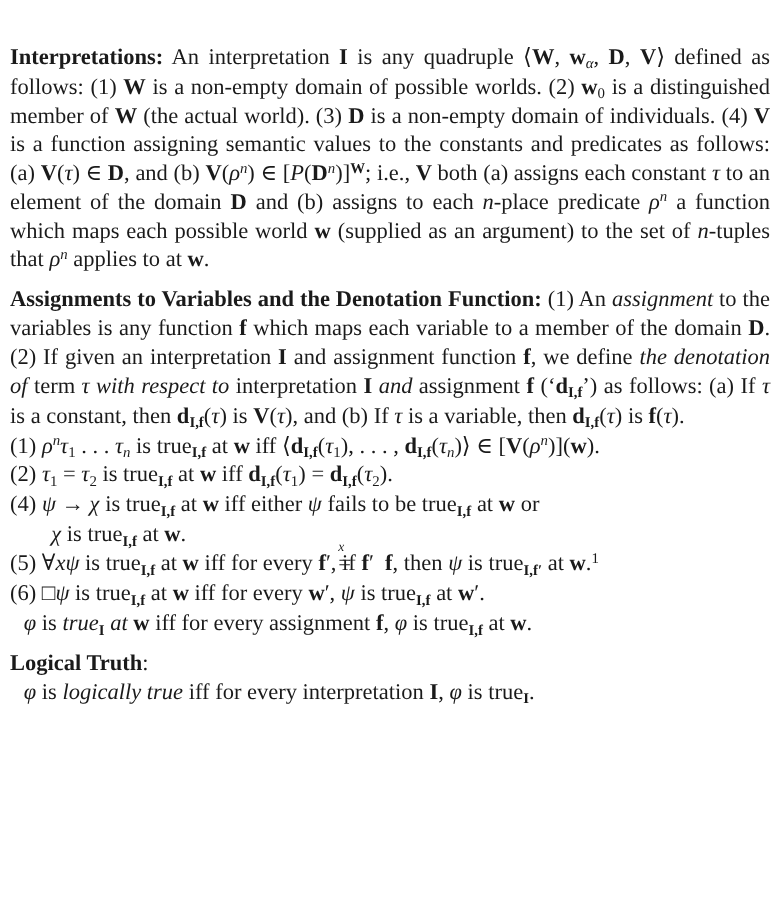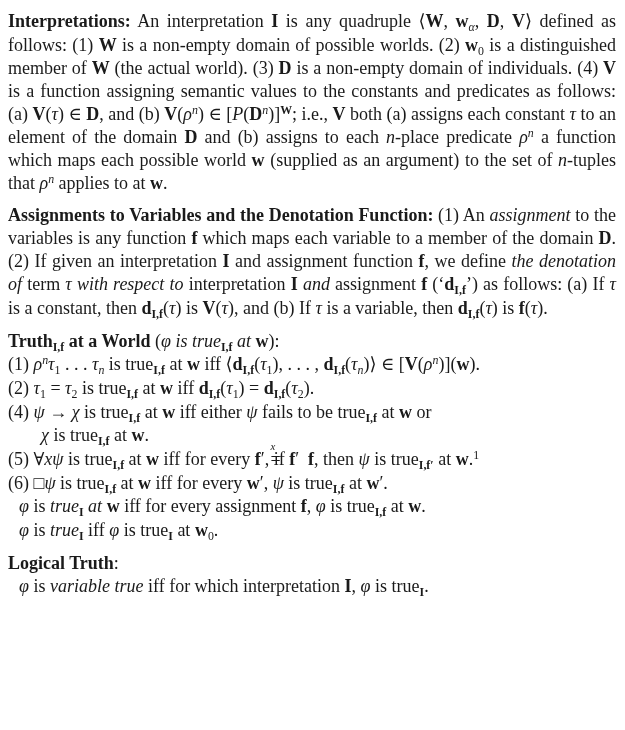--- a/index.html
+++ b/index.html
@@ -3,44 +3,42 @@
 <meta charset="utf-8">
 <style>
   html,body{margin:0;padding:0;background:#ffffff;}
   body{
     width:625px;height:730px;overflow:hidden;
     color:#1a1a1a;
     font-family:"Liberation Serif","DejaVu Serif",serif;
     font-size:18px;line-height:23px;
   }
   main{padding:10px 9px 0 8px;}
-  .para{text-align:justify;}
+  .para{text-align:justify;margin-top:24px;}
   .mt{margin-top:9px;}
   .item{padding-left:33px;text-indent:-33px;}
   .indent{padding-left:11px;}
   .b{font-weight:bold;}
   .i{font-style:italic;}
   .cal{font-style:italic;}
   .sub{font-size:0.66em;vertical-align:-0.32em;line-height:1;}
   .sup{font-size:0.66em;vertical-align:0.5em;line-height:1;}
   .xstack{position:relative;display:inline-block;}
   .xstack .over{
     position:absolute;left:50%;transform:translateX(-50%);
     top:-0.62em;font-size:0.6em;font-style:italic;line-height:1;
   }
 </style>
 </head>
 <body>
 
 <main>
     <div class="para"><span class="b">Interpretations:</span><span> An interpretation </span><span class="b">I</span><span> is any quadruple ⟨</span><span class="b">W</span><span>, </span><span class="b">w</span><span class="i sub">α</span><span>, </span><span class="b">D</span><span>, </span><span class="b">V</span><span>⟩ defined as follows: (1) </span><span class="b">W</span><span> is a non-empty domain of possible worlds. (2) </span><span class="b">w</span><span class="sub">0</span><span> is a distinguished member of </span><span class="b">W</span><span> (the actual world). (3) </span><span class="b">D</span><span> is a non-empty domain of individuals. (4) </span><span class="b">V</span><span> is a function assigning semantic values to the constants and predicates as follows: (a) </span><span class="b">V</span><span>(</span><span class="i">τ</span><span>) ∈ </span><span class="b">D</span><span>, and (b) </span><span class="b">V</span><span>(</span><span class="i">ρ</span><span class="i sup">n</span><span>) ∈ [</span><span class="cal">P</span><span>(</span><span class="b">D</span><span class="i sup">n</span><span>)]</span><span class="b sup">W</span><span>; i.e., </span><span class="b">V</span><span> both (a) assigns each constant </span><span class="i">τ</span><span> to an element of the domain </span><span class="b">D</span><span> and (b) assigns to each </span><span class="i">n</span><span>-place predicate </span><span class="i">ρ</span><span class="i sup">n</span><span> a function which maps each possible world </span><span class="b">w</span><span> (supplied as an argument) to the set of </span><span class="i">n</span><span>-tuples that </span><span class="i">ρ</span><span class="i sup">n</span><span> applies to at </span><span class="b">w</span><span>.</span></div>
     <div class="para mt"><span class="b">Assignments to Variables and the Denotation Function:</span><span> (1) An </span><span class="i">assignment</span><span> to the variables is any function </span><span class="b">f</span><span> which maps each variable to a member of the domain </span><span class="b">D</span><span>. (2) If given an interpretation </span><span class="b">I</span><span> and assignment function </span><span class="b">f</span><span>, we define </span><span class="i">the denotation of</span><span> term </span><span class="i">τ</span><span> </span><span class="i">with respect to</span><span> interpretation </span><span class="b">I</span><span> </span><span class="i">and</span><span> assignment </span><span class="b">f</span><span> (‘</span><span class="b">d</span><span class="b sub">I,f</span><span>’) as follows: (a) If </span><span class="i">τ</span><span> is a constant, then </span><span class="b">d</span><span class="b sub">I,f</span><span>(</span><span class="i">τ</span><span>) is </span><span class="b">V</span><span>(</span><span class="i">τ</span><span>), and (b) If </span><span class="i">τ</span><span> is a variable, then </span><span class="b">d</span><span class="b sub">I,f</span><span>(</span><span class="i">τ</span><span>) is </span><span class="b">f</span><span>(</span><span class="i">τ</span><span>).</span></div>
-    <div class="line mt"><span class="b">Truth</span><span class="b sub">I,f</span><span class="b"> at a World</span><span> (</span><span class="i">φ</span><span> </span><span class="i">is true</span><span class="b sub">I,f</span><span> </span><span class="i">at</span><span> </span><span class="b">w</span><span>):</span></div>
     <div class="item"><span>(1) </span><span class="i">ρ</span><span class="i sup">n</span><span class="i">τ</span><span class="sub">1</span><span> . . . </span><span class="i">τ</span><span class="i sub">n</span><span> is true</span><span class="b sub">I,f</span><span> at </span><span class="b">w</span><span> iff ⟨</span><span class="b">d</span><span class="b sub">I,f</span><span>(</span><span class="i">τ</span><span class="sub">1</span><span>), . . . , </span><span class="b">d</span><span class="b sub">I,f</span><span>(</span><span class="i">τ</span><span class="i sub">n</span><span>)⟩ ∈ [</span><span class="b">V</span><span>(</span><span class="i">ρ</span><span class="i sup">n</span><span>)](</span><span class="b">w</span><span>).</span></div>
     <div class="item"><span>(2) </span><span class="i">τ</span><span class="sub">1</span><span> = </span><span class="i">τ</span><span class="sub">2</span><span> is true</span><span class="b sub">I,f</span><span> at </span><span class="b">w</span><span> iff </span><span class="b">d</span><span class="b sub">I,f</span><span>(</span><span class="i">τ</span><span class="sub">1</span><span>) = </span><span class="b">d</span><span class="b sub">I,f</span><span>(</span><span class="i">τ</span><span class="sub">2</span><span>).</span></div>
     <div class="item"><span>(4) </span><span class="i">ψ</span><span> → </span><span class="i">χ</span><span> is true</span><span class="b sub">I,f</span><span> at </span><span class="b">w</span><span> iff either </span><span class="i">ψ</span><span> fails to be true</span><span class="b sub">I,f</span><span> at </span><span class="b">w</span><span> or</span><br><span class="i">χ</span><span> is true</span><span class="b sub">I,f</span><span> at </span><span class="b">w</span><span>.</span></div>
     <div class="item"><span>(5) ∀</span><span class="i">x</span><span class="i">ψ</span><span> is true</span><span class="b sub">I,f</span><span> at </span><span class="b">w</span><span> iff for every </span><span class="b">f</span><span>′, if </span><span class="b">f</span><span>′ </span><span class="xstack"><span class="over">x</span>=</span><span> </span><span class="b">f</span><span>, then </span><span class="i">ψ</span><span> is true</span><span class="b sub">I,f′</span><span> at </span><span class="b">w</span><span>.</span><span class="sup">1</span></div>
     <div class="item"><span>(6) □</span><span class="i">ψ</span><span> is true</span><span class="b sub">I,f</span><span> at </span><span class="b">w</span><span> iff for every </span><span class="b">w</span><span>′, </span><span class="i">ψ</span><span> is true</span><span class="b sub">I,f</span><span> at </span><span class="b">w</span><span>′.</span></div>
     <div class="indent"><span class="i">φ</span><span> is </span><span class="i">true</span><span class="b sub">I</span><span> </span><span class="i">at</span><span> </span><span class="b">w</span><span> iff for every assignment </span><span class="b">f</span><span>, </span><span class="i">φ</span><span> is true</span><span class="b sub">I,f</span><span> at </span><span class="b">w</span><span>.</span></div>
-    <div class="indent"><span class="i">φ</span><span> is </span><span class="i">true</span><span class="b sub">I</span><span> iff </span><span class="i">φ</span><span> is true</span><span class="b sub">I</span><span> at </span><span class="b">w</span><span class="sub">0</span><span>.</span></div>
     <div class="line mt"><span class="b">Logical Truth</span><span>:</span></div>
-    <div class="indent"><span class="i">φ</span><span> is </span><span class="i">variable true</span><span> iff for which interpretation </span><span class="b">I</span><span>, </span><span class="i">φ</span><span> is true</span><span class="b sub">I</span><span>.</span></div>
+    <div class="indent"><span class="i">φ</span><span> is </span><span class="i">logically true</span><span> iff for every interpretation </span><span class="b">I</span><span>, </span><span class="i">φ</span><span> is true</span><span class="b sub">I</span><span>.</span></div>
   </main>
 
 </body></html>

